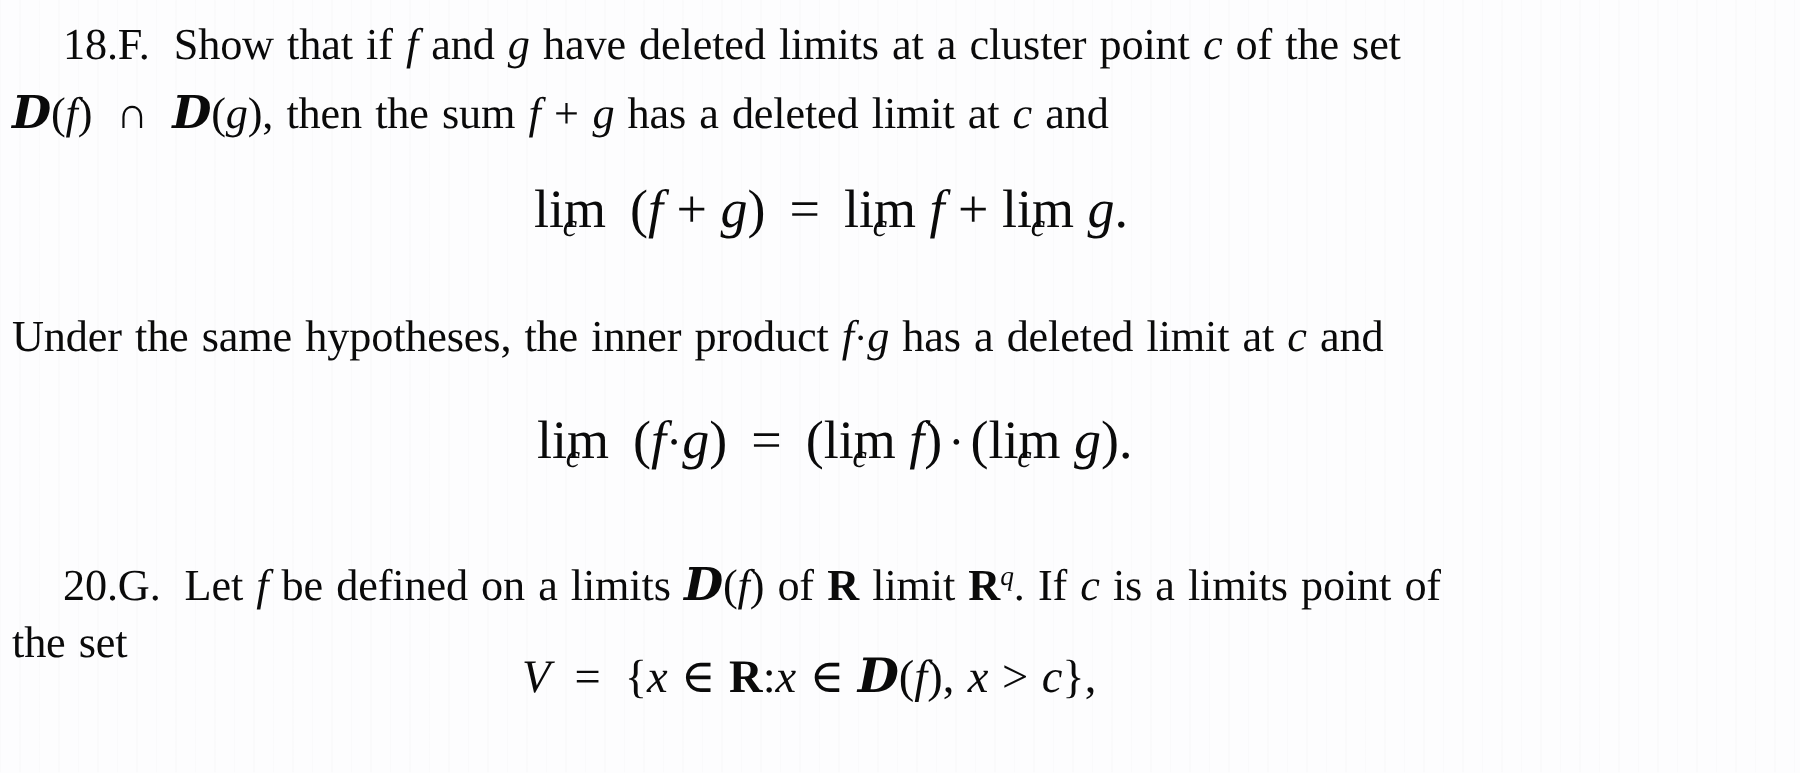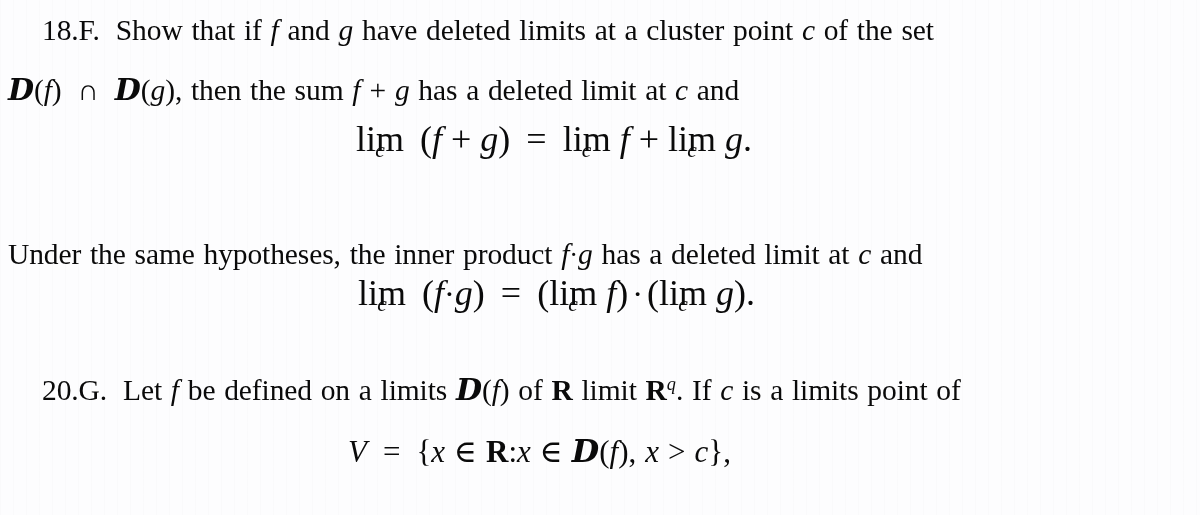--- a/index.html
+++ b/index.html
@@ -107,38 +107,41 @@
 <div id="page">
 
   <div class="clipline">
     <div class="inner">·  ·   ·    ·  ·  ·    ·· ·     ·      ·   ·</div>
   </div>
 
   <div class="para" style="top:8px;">
     <span class="indent"></span><span>18.F.</span><span class="spw"></span><span>Show that if </span><i class="mv">f</i><span> and </span><i class="mv">g</i><span> have deleted limits at a cluster point </span><i class="mv">c</i><span> of the set</span>
   </div>
 
-  <div class="para" style="top:67px;">
+  <div class="para" style="top:53px;">
     <span class="frak">D</span><span>(</span><i class="mv">f</i><span>)</span><span class="spw"></span><span>∩</span><span class="spw"></span><span class="frak">D</span><span>(</span><i class="mv">g</i><span>), then the sum </span><i class="mv">f</i><span class="sp"></span><span>+</span><span class="sp"></span><i class="mv">g</i><span> has a deleted limit at </span><i class="mv">c</i><span> and</span>
   </div>
 
   <div class="eq" style="left:356px; top:118px;">
     <span class="lim"><span class="op">lim</span><span class="sub">c</span></span><span class="spw"></span><span>(</span><i class="mv">f</i><span class="sp"></span><span>+</span><span class="sp"></span><i class="mv">g</i><span>)</span><span class="spw"></span><span>=</span><span class="spw"></span><span class="lim"><span class="op">lim</span><span class="sub">c</span></span><span class="sp"></span><i class="mv">f</i><span class="sp"></span><span>+</span><span class="sp"></span><span class="lim"><span class="op">lim</span><span class="sub">c</span></span><span class="sp"></span><i class="mv">g</i><span>.</span>
   </div>
 
-  <div class="para" style="top:203px;margin-top:29px;">
+  <div class="para" style="top:203px;">
     <span>Under the same hypotheses, the inner product </span><i class="mv">f</i><span class="dot">·</span><i class="mv">g</i><span> has a deleted limit at </span><i class="mv">c</i><span> and</span>
   </div>
 
   <div class="eq" style="left:358px; top:272px;">
     <span class="lim"><span class="op">lim</span><span class="sub">c</span></span><span class="spw"></span><span>(</span><i class="mv">f</i><span class="dot">·</span><i class="mv">g</i><span>)</span><span class="spw"></span><span>=</span><span class="spw"></span><span>(</span><span class="lim"><span class="op">lim</span><span class="sub">c</span></span><span class="sp"></span><i class="mv">f</i><span>)</span><span class="thin"></span><span class="dot">·</span><span class="thin"></span><span>(</span><span class="lim"><span class="op">lim</span><span class="sub">c</span></span><span class="sp"></span><i class="mv">g</i><span>)</span><span>.</span>
   </div>
 
   <div class="para" style="top:362px;">
     <span class="indent"></span><span>20.G.</span><span class="spw"></span><span>Let </span><i class="mv">f</i><span> be defined on a limits </span><span class="frak">D</span><span>(</span><i class="mv">f</i><span>) of </span><span class="bbR">R</span><span> limit </span><span class="bbR">R</span><span class="sup">q</span><span>. If </span><i class="mv">c</i><span> is a limits point of</span>
   </div>
 
+  <div class="para" style="top:407px;">
+    <span>the set</span>
+  </div>
 
   <div class="eq" style="left:348px; top:432px; font-size:31px;">
     <i class="mv">V</i><span class="spw"></span><span>=</span><span class="spw"></span><span>{</span><i class="mv">x</i><span class="sp"></span><span>∈</span><span class="sp"></span><span class="bbR">R</span><span>:</span><i class="mv">x</i><span class="sp"></span><span>∈</span><span class="sp"></span><span class="frak">D</span><span>(</span><i class="mv">f</i><span>)</span><span>,</span><span class="sp"></span><i class="mv">x</i><span class="sp"></span><span>&gt;</span><span class="sp"></span><i class="mv">c</i><span>}</span><span>,</span>
   </div>
 
 </div>
 
 </body></html>

